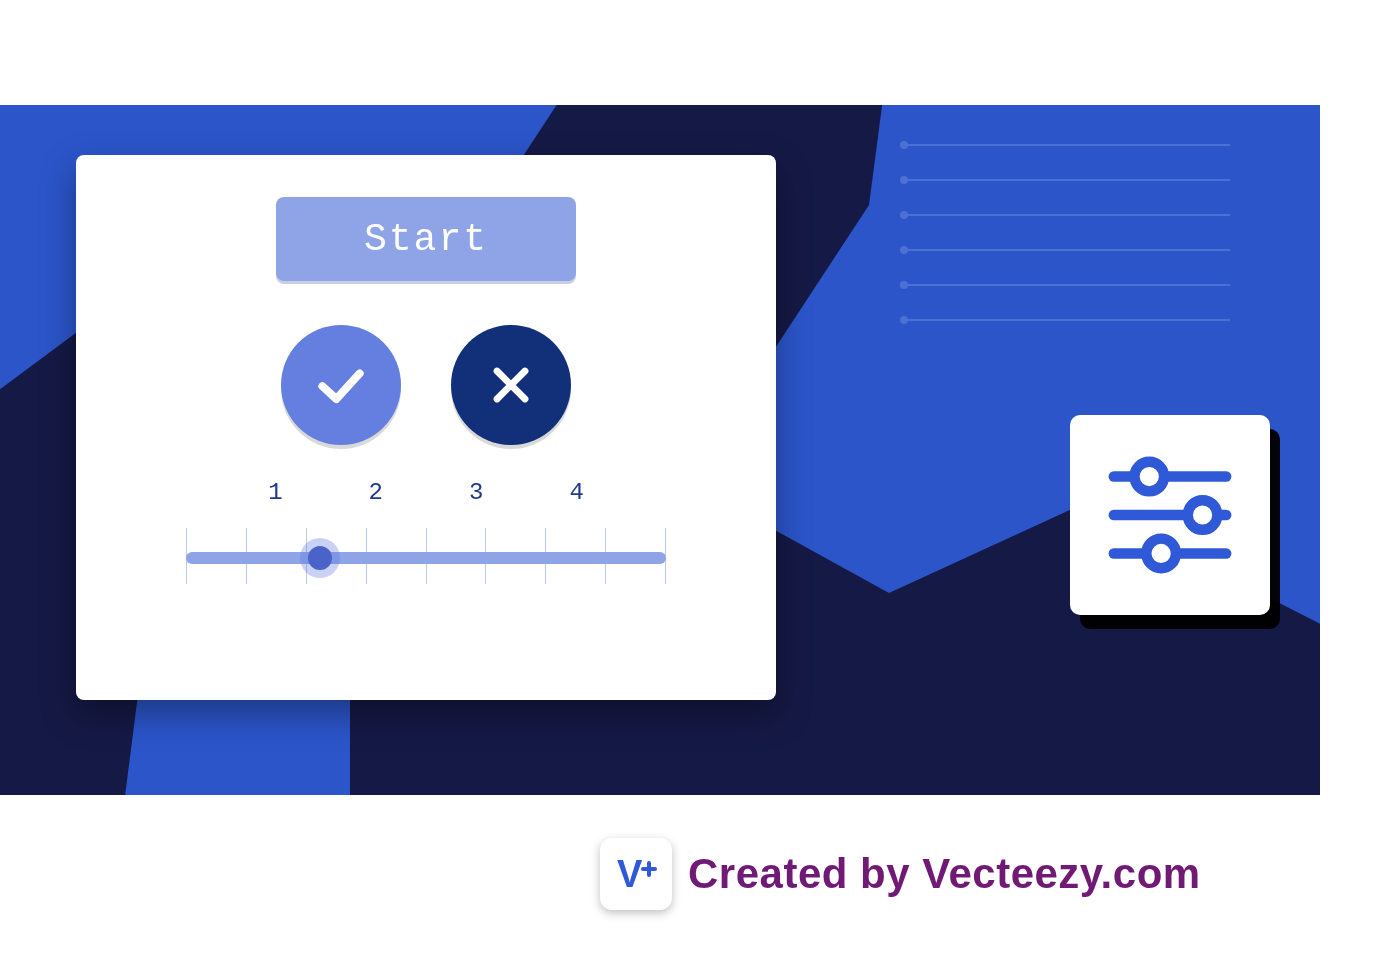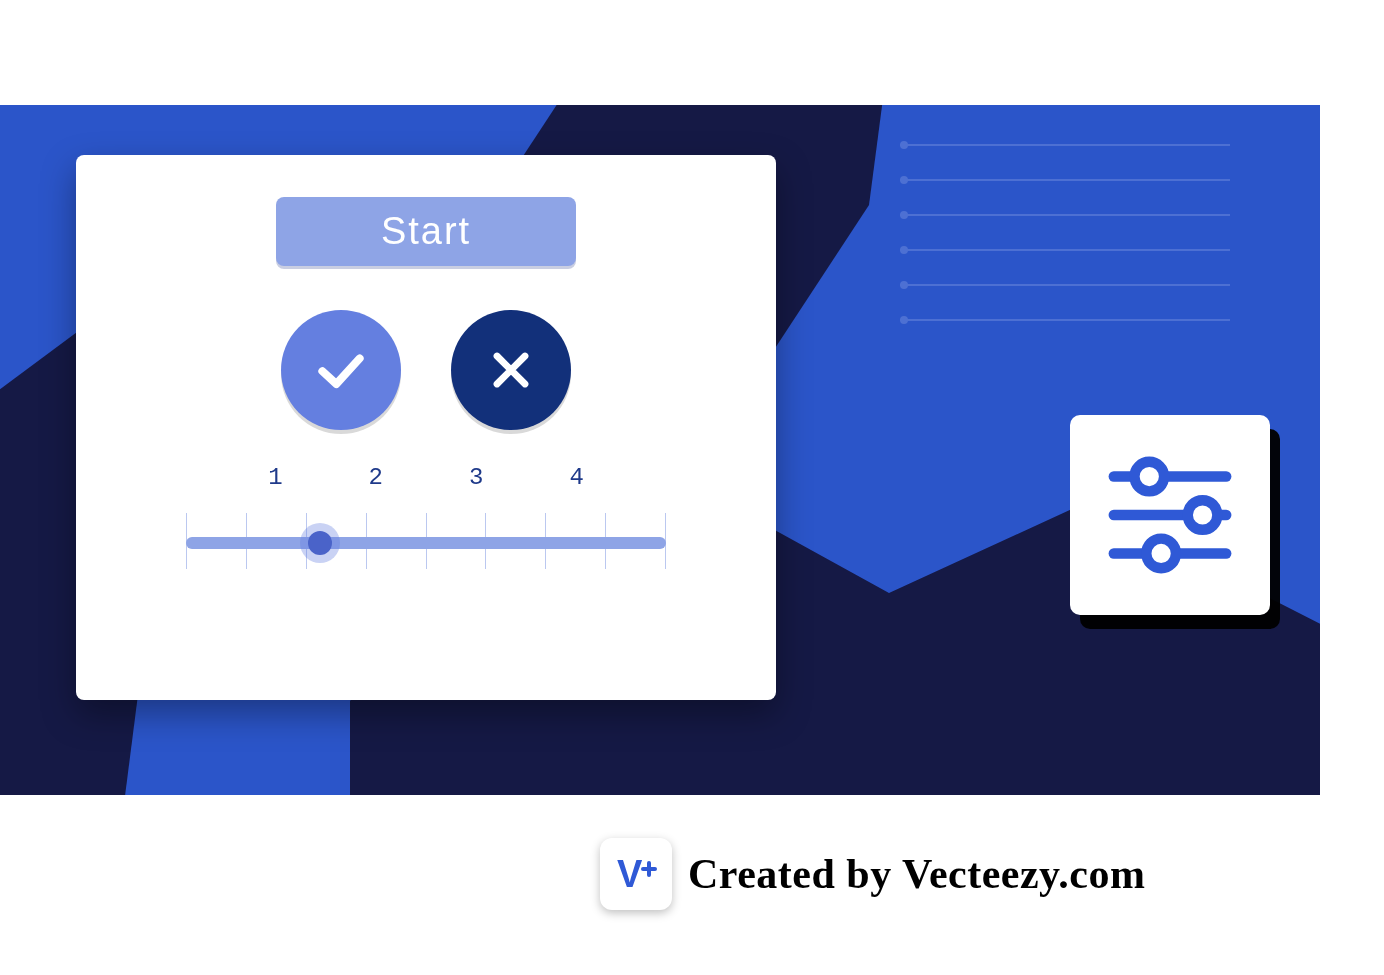--- a/index.html
+++ b/index.html
@@ -54,26 +54,26 @@
     border-radius: 8px;
     box-shadow: 0 14px 34px rgba(0,0,0,0.35);
     display: flex;
     flex-direction: column;
     align-items: center;
     padding-top: 42px;
   }
 
   .start-btn {
     width: 300px;
-    height: 69px;
+    height: 84px;
     background: #8ea4e6;
     border: none;
     border-radius: 8px;
     color: #ffffff;
-    font-family: Liberation Sans, sans-serif;
+    font-family: Liberation Mono, monospace;
     font-size: 38px;
     letter-spacing: 2px;
     box-shadow: 0 3px 0 rgba(40,60,140,0.25);
     cursor: pointer;
   }
 
   .circle-row {
     display: flex;
     gap: 50px;
     margin-top: 44px;
@@ -172,24 +172,24 @@
   .attr-badge {
     width: 72px; height: 72px;
     background: #ffffff;
     border-radius: 12px;
     box-shadow: 0 3px 10px rgba(0,0,0,0.25);
     display: flex;
     align-items: center;
     justify-content: center;
   }
   .attr-text {
-    font-family: Liberation Serif, serif;
+    font-family: Liberation Sans, sans-serif;
     font-size: 42px;
     font-weight: 700;
-    color: #000000;
+    color: #701a75;
     letter-spacing: 0.5px;
     white-space: nowrap;
   }
 </style>
 </head>
 <body>
 
 <div class="banner">
   <div class="shape shape-a"></div>
   <div class="shape shape-b"></div>

